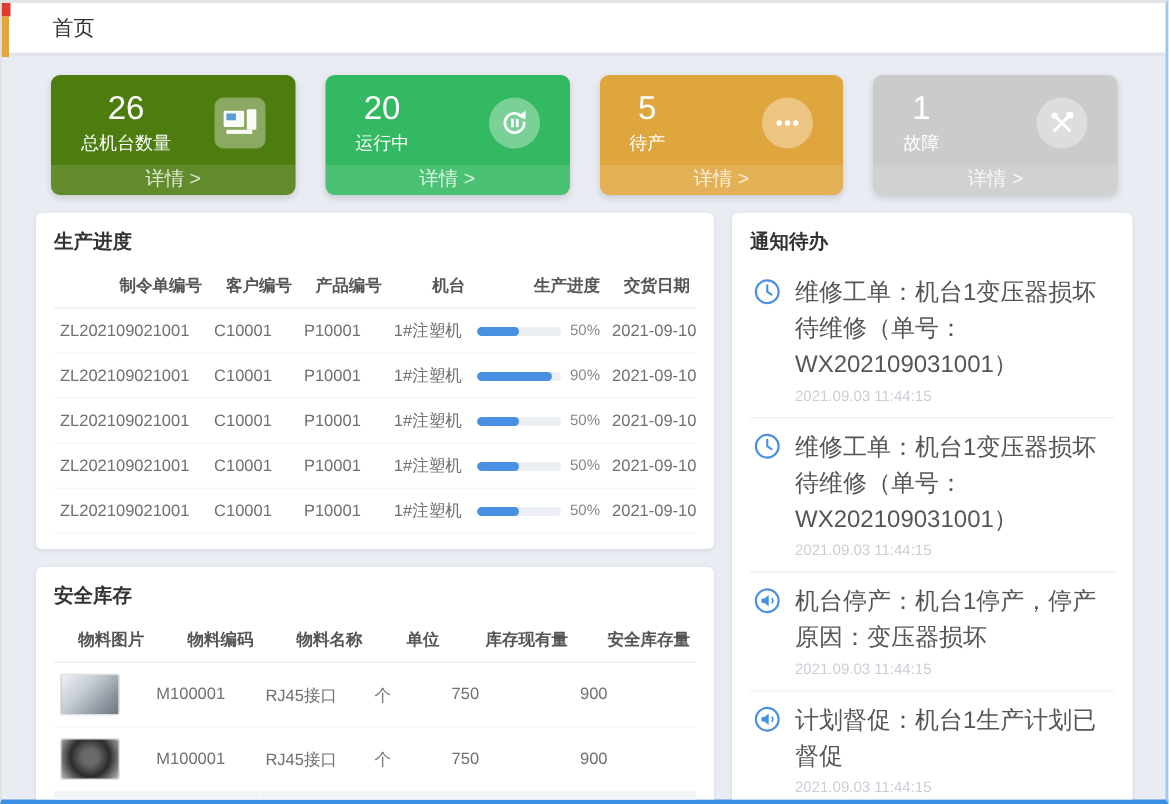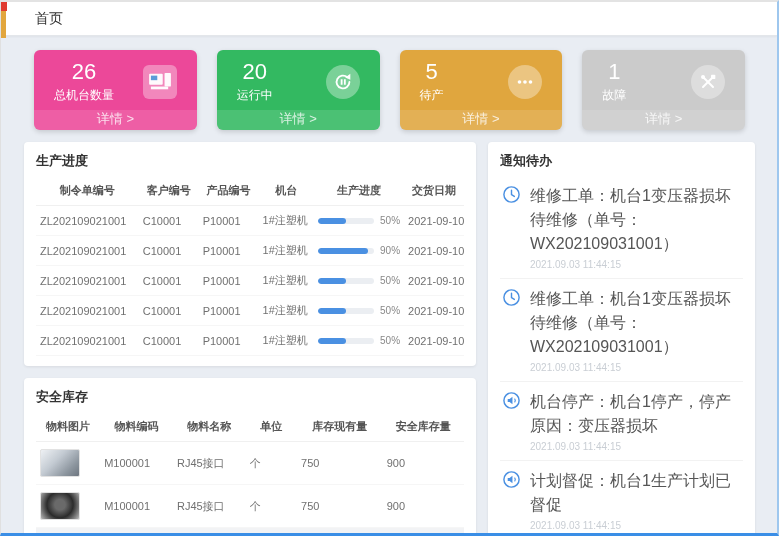--- a/index.html
+++ b/index.html
@@ -29,21 +29,21 @@
   .card-footer { position:absolute; bottom:0; left:0; right:0; height:20px; line-height:18px;
                  text-align:center; font-size:13px; color:rgba(255,255,255,0.8);
                  background:rgba(255,255,255,0.12); border-radius:0 0 6px 6px; cursor:pointer; }
 
   .panels { display:grid; grid-template-columns:1fr 267px; gap:12px; margin-top:10px; }
   .col { display:flex; flex-direction:column; gap:12px; }
   .panel { background:#fff; border-radius:4px; box-shadow:0 1px 3px rgba(0,0,0,0.08); padding:10px 12px; }
   .panel-title { font-size:13px; color:#333; font-weight:bold; margin-bottom:6px; }
 
   table { width:100%; border-collapse:collapse; font-size:11px; table-layout:fixed; }
-  th { color:#555; font-weight:bold; text-align:center; padding:7px 4px; border-bottom:1px solid #f0f0f0; white-space:nowrap; }
+  th { color:#555; font-weight:bold; text-align:right; padding:7px 4px; border-bottom:1px solid #f0f0f0; white-space:nowrap; }
   td { color:#707070; padding:7px 4px; border-bottom:1px solid #f6f6f6; white-space:nowrap; overflow:hidden; }
   tr.row-hl { background:#f2f3f5; }
 
   .progress-wrap { display:flex; align-items:center; gap:6px; }
   .progress-track { width:62px; height:6px; border-radius:3px; background:#ebeef2; overflow:hidden; }
   .progress-fill { height:100%; background:#4a90e2; border-radius:3px; }
   .progress-label { font-size:10px; color:#888; }
 
   .notif-item { display:flex; gap:8px; padding:8px 2px; border-bottom:1px solid #f2f2f2; cursor:pointer; }
   .notif-item:last-child { border-bottom:none; }
@@ -72,21 +72,21 @@
   <div class="edge-orange"></div>
 
   <div class="topbar">
     <span class="topbar-title">首页</span>
   </div>
 
   <div class="content">
 
     <div class="cards-row">
 
-      <div class="card" style="background: #ec4899;">
+      <div class="card" style="background: #4d7c0f;">
         <div class="card-main">
           <div class="card-info">
             <div class="card-value">26</div>
             <div class="card-label">总机台数量</div>
           </div>
           <div class="card-icon square">
             <svg viewBox="0 0 26 22" width="24" height="20">
               <rect x="1" y="2" width="15" height="12" rx="1" fill="#ffffff" opacity="0.95"></rect>
               <rect x="3" y="4" width="7" height="5" fill="#5b9bd8"></rect>
               <rect x="18" y="1" width="7" height="15" rx="1" fill="#ffffff" opacity="0.95"></rect>

